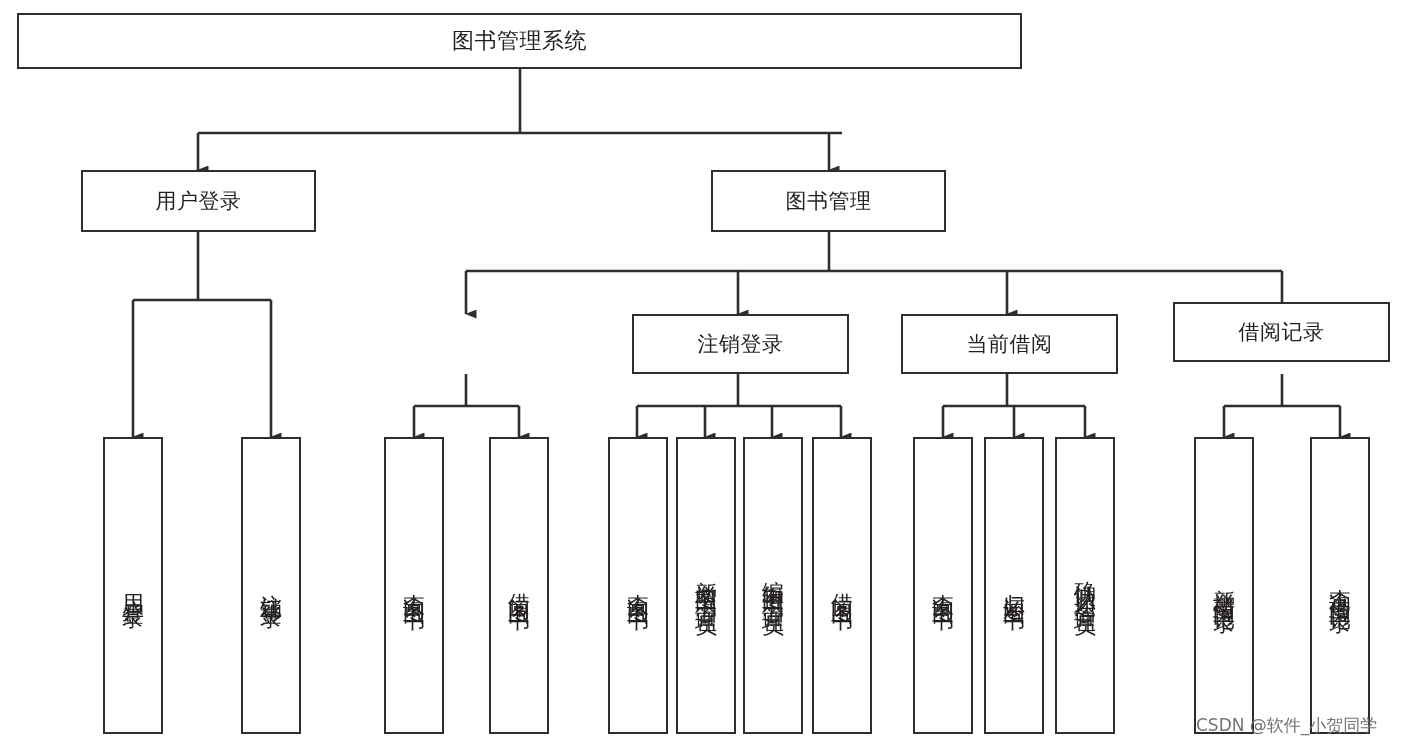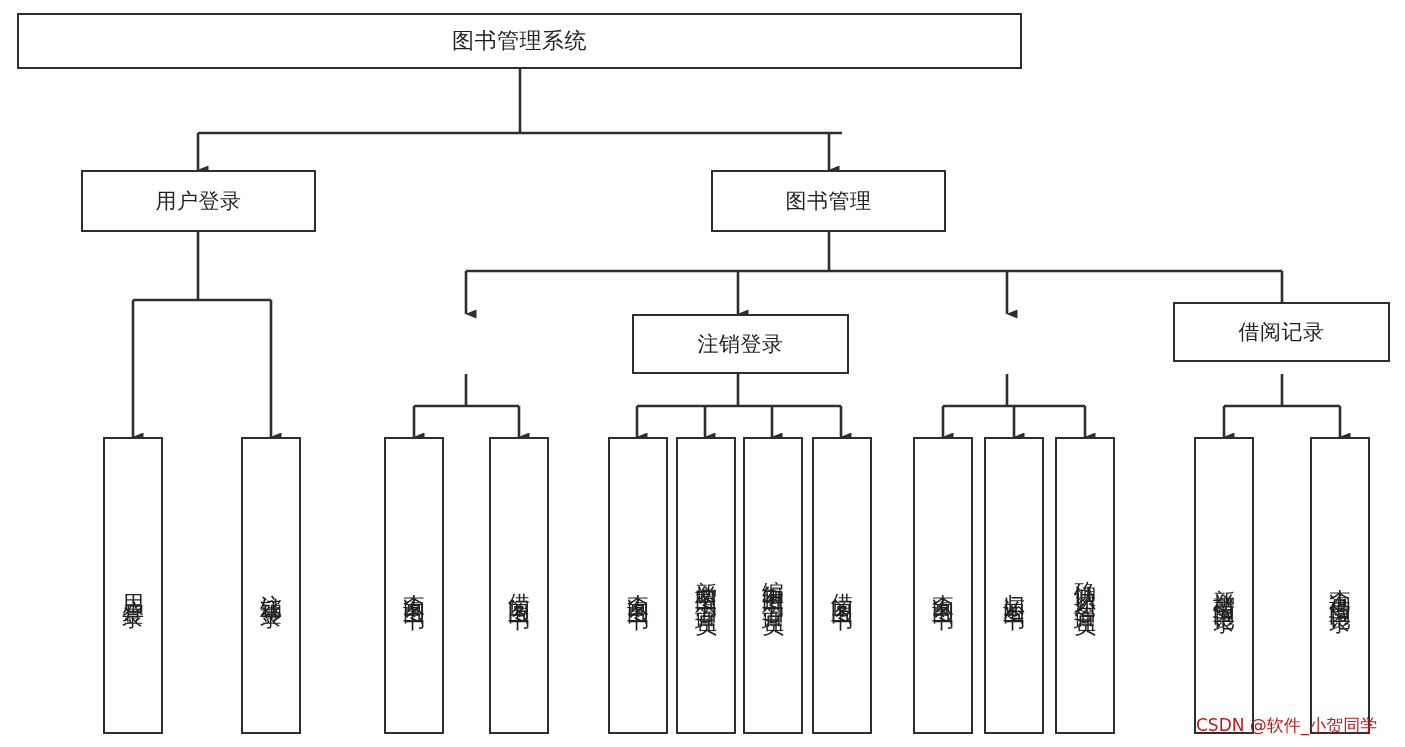--- a/index.html
+++ b/index.html
@@ -54,21 +54,21 @@
     font-size: 22px;
     letter-spacing: 5px;
     line-height: 1;
     text-align: center;
   }
   #watermark {
     position: absolute;
     left: 1196px;
     top: 714px;
     font-size: 17px;
-    color: #b91c1c;
+    color: #737373;
     white-space: nowrap;
     z-index: 5;
     font-family: "DejaVu Sans", "Liberation Sans", sans-serif;
   }
 </style>
 </head>
 <body>
 
 <div id="canvas">
 
@@ -132,20 +132,23 @@
 
   <div class="node horiz" style="left:711px; top:170px; width:235px; height:62px;">
     <span class="label">图书管理</span>
   </div>
 
 
   <div class="node horiz" style="left:632px; top:314px; width:217px; height:60px;">
     <span class="label">注销登录</span>
   </div>
 
+  <div class="node horiz" style="left:901px; top:314px; width:217px; height:60px;">
+    <span class="label">当前借阅</span>
+  </div>
 
   <div class="node horiz" style="left:1173px; top:302px; width:217px; height:60px;">
     <span class="label">借阅记录</span>
   </div>
 
   <div class="node vert" style="left:103px; top:437px; width:60px; height:297px;">
     <span class="label">用户登录</span>
   </div>
 
   <div class="node vert" style="left:241px; top:437px; width:60px; height:297px;">

